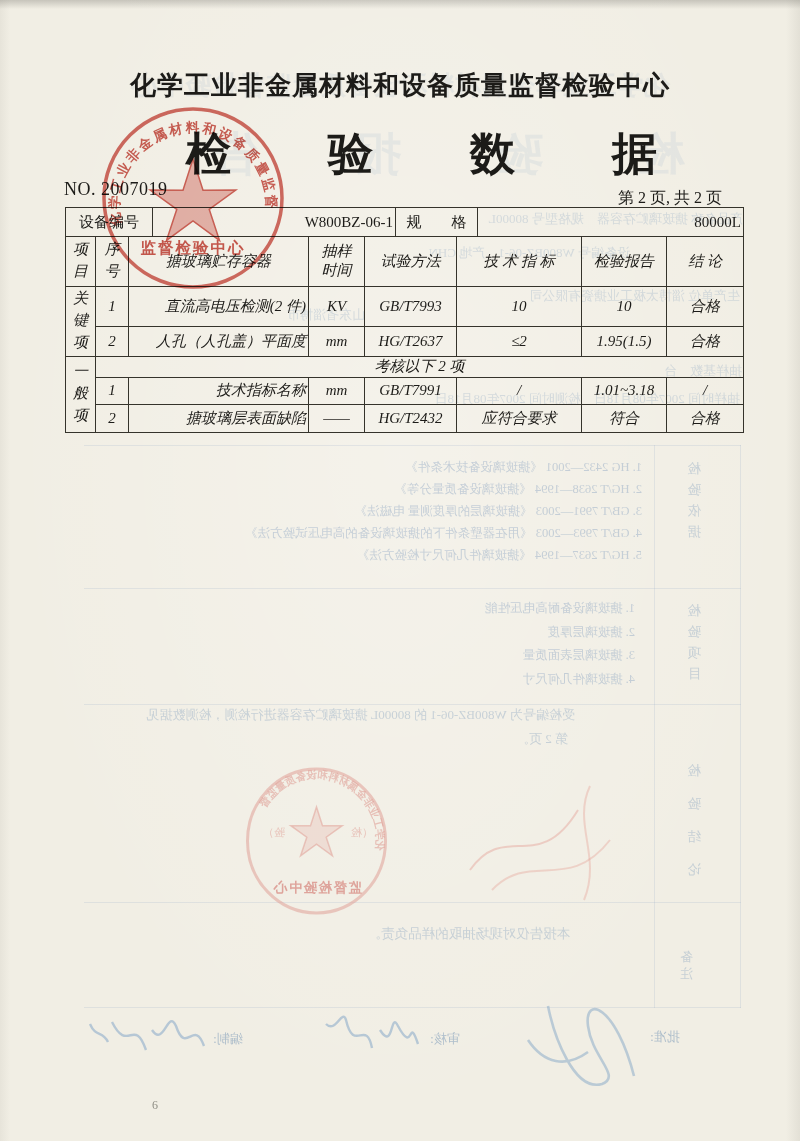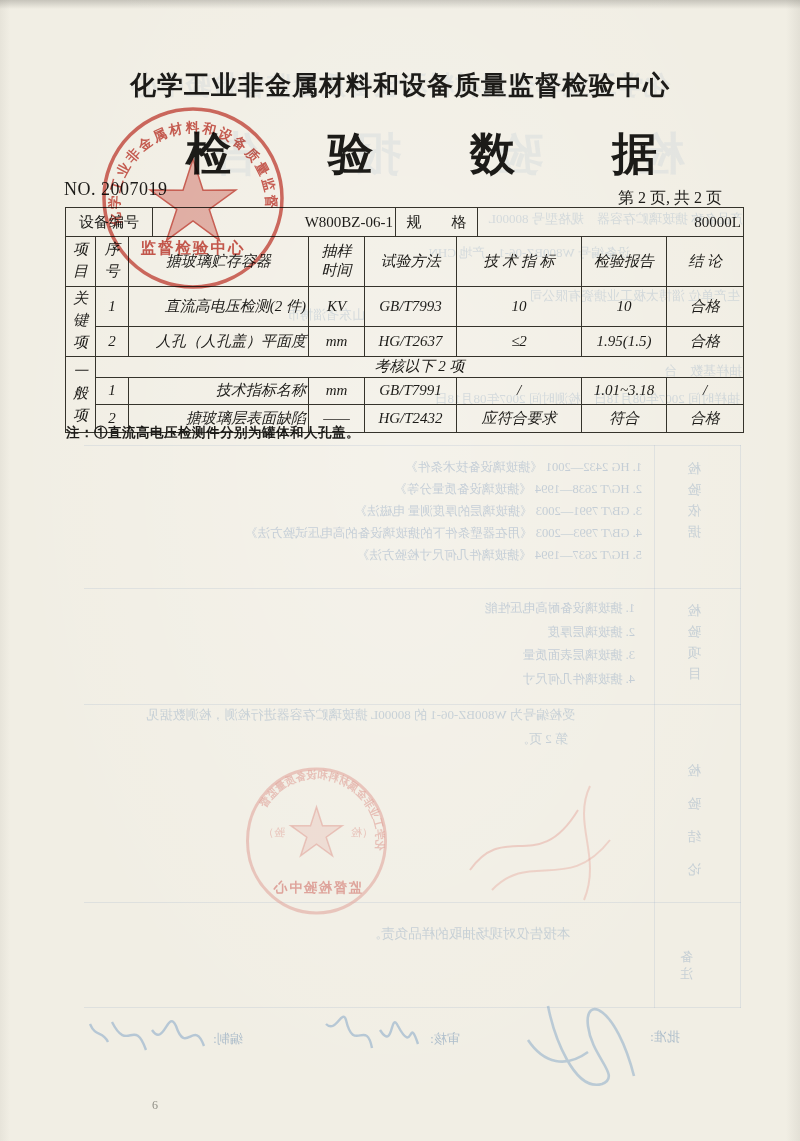--- a/index.html
+++ b/index.html
@@ -229,21 +229,20 @@
           <td>——</td>
           <td>HG/T2432</td>
           <td>应符合要求</td>
           <td>符合</td>
           <td>合格</td>
         </tr>
       </tbody>
         </table>
     </div>
 
-    <div class="abs note">注：①直流高电压检测件分别为罐体和人孔盖。</div>
   </div>
 
   <div class="stamp" style="left:97px;top:103px;width:192px;height:192px;">
     <svg width="192" height="192" viewBox="0 0 192 192">
       <circle cx="96" cy="95" r="89" fill="none" stroke="#cb4a40" stroke-width="3.5" opacity=".8"></circle>
       <path id="tArc" d="M 25,124 A 74,74 0 1 1 167,124" fill="none"></path>
       <text font-size="13.5" font-weight="bold" fill="#c7463c" opacity=".85" letter-spacing="2.5">
         <textPath href="#tArc" startOffset="2">化学工业非金属材料和设备质量监督</textPath>
       </text>
       <polygon points="96,56 106,87.2 138.8,87.1 112.2,106.3 122.5,137.4 96,118 69.5,137.4 79.8,106.3 53.2,87.1 86,87.2" fill="#cb4a40" fill-opacity=".45" stroke="#cb4a40" stroke-width="1.5" opacity=".85"></polygon>

